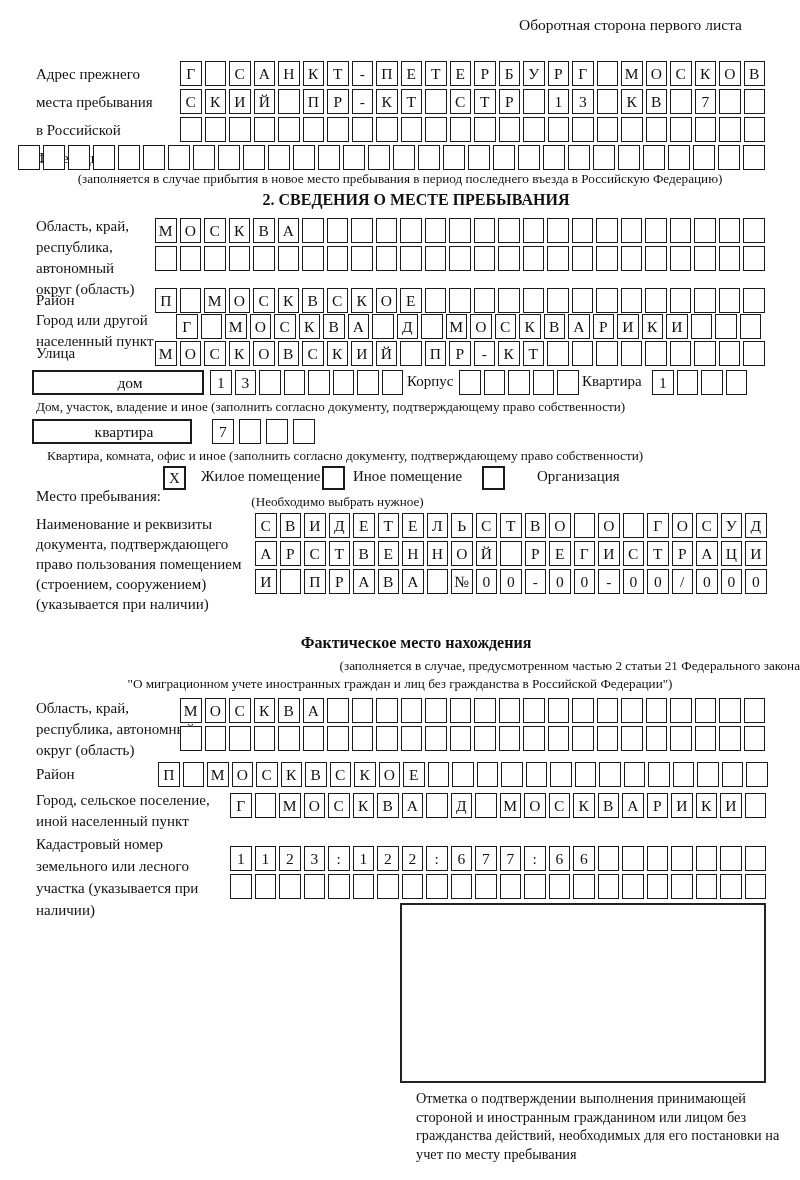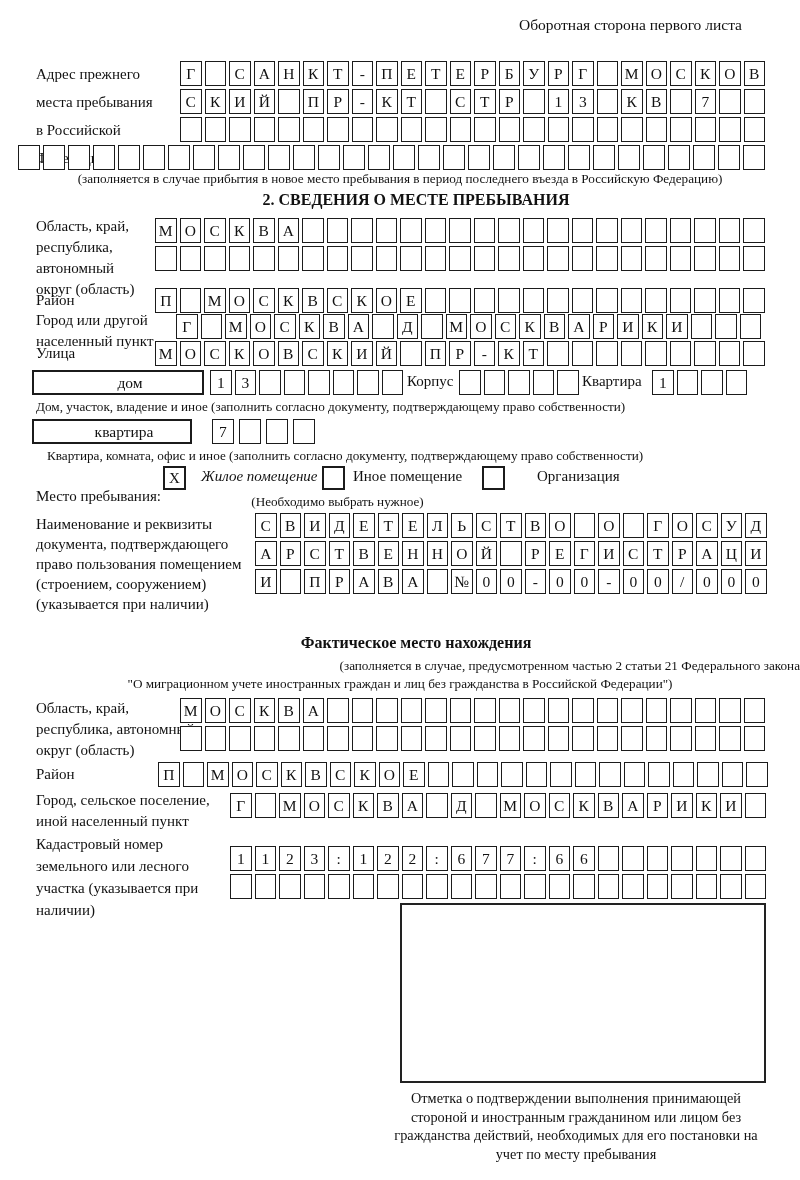--- a/index.html
+++ b/index.html
@@ -318,21 +318,21 @@
   <div class="boxrow loose" style="left:212px;top:419px;">
       <span class="cell">7</span>
       <span class="cell"></span>
       <span class="cell"></span>
       <span class="cell"></span>
     </div>
   <div class="note" style="left:36px;top:448px;margin-left:11px;">Квартира, комната, офис и иное (заполнить согласно документу, подтверждающему право собственности)</div>
 
   <div class="inl" style="left:36px;top:488px;">Место пребывания:</div>
   <div class="cb" style="left:163px;top:466px;">X</div>
-  <div class="inl" style="left:201px;top:468px;font-style:italic;">Жилое помещение</div>
+  <div class="inl" style="left:201px;top:468px;">Жилое помещение</div>
   <div class="cb" style="left:322px;top:466px;"></div>
   <div class="inl" style="left:353px;top:468px;">Иное помещение</div>
   <div class="cb" style="left:482px;top:466px;"></div>
   <div class="inl" style="left:537px;top:468px;">Организация</div>
   <div class="note" style="left:155px;top:494px;width:365px;text-align:center;">(Необходимо выбрать нужное)</div>
 
   <div class="lbl" style="left:36px;top:514px;width:220px;line-height:20px;">Наименование и реквизиты документа, подтверждающего право пользования помещением (строением, сооружением) (указывается при наличии)</div>
   <div class="boxrow" style="left:255px;top:513px;">
       <span class="cell">С</span>
       <span class="cell">В</span>
@@ -560,15 +560,15 @@
       <span class="cell"></span>
       <span class="cell"></span>
       <span class="cell"></span>
       <span class="cell"></span>
       <span class="cell"></span>
       <span class="cell"></span>
       <span class="cell"></span>
     </div>
 
   <div class="stamp" style="left:400px;top:903px;width:366px;height:180px;"></div>
-  <div class="abs" style="left:390px;top:1089px;width:372px;text-align:center;font-size:14.3px;line-height:18.5px;">Отметка о подтверждении выполнения принимающей стороной и иностранным гражданином или лицом без гражданства действий, необходимых для его постановки на учет по месту пребывания</div>
+  <div class="abs" style="left:416px;top:1089px;width:372px;text-align:left;font-size:14.3px;line-height:18.5px;">Отметка о подтверждении выполнения принимающей стороной и иностранным гражданином или лицом без гражданства действий, необходимых для его постановки на учет по месту пребывания</div>
 
 </div>
 
 </body></html>

